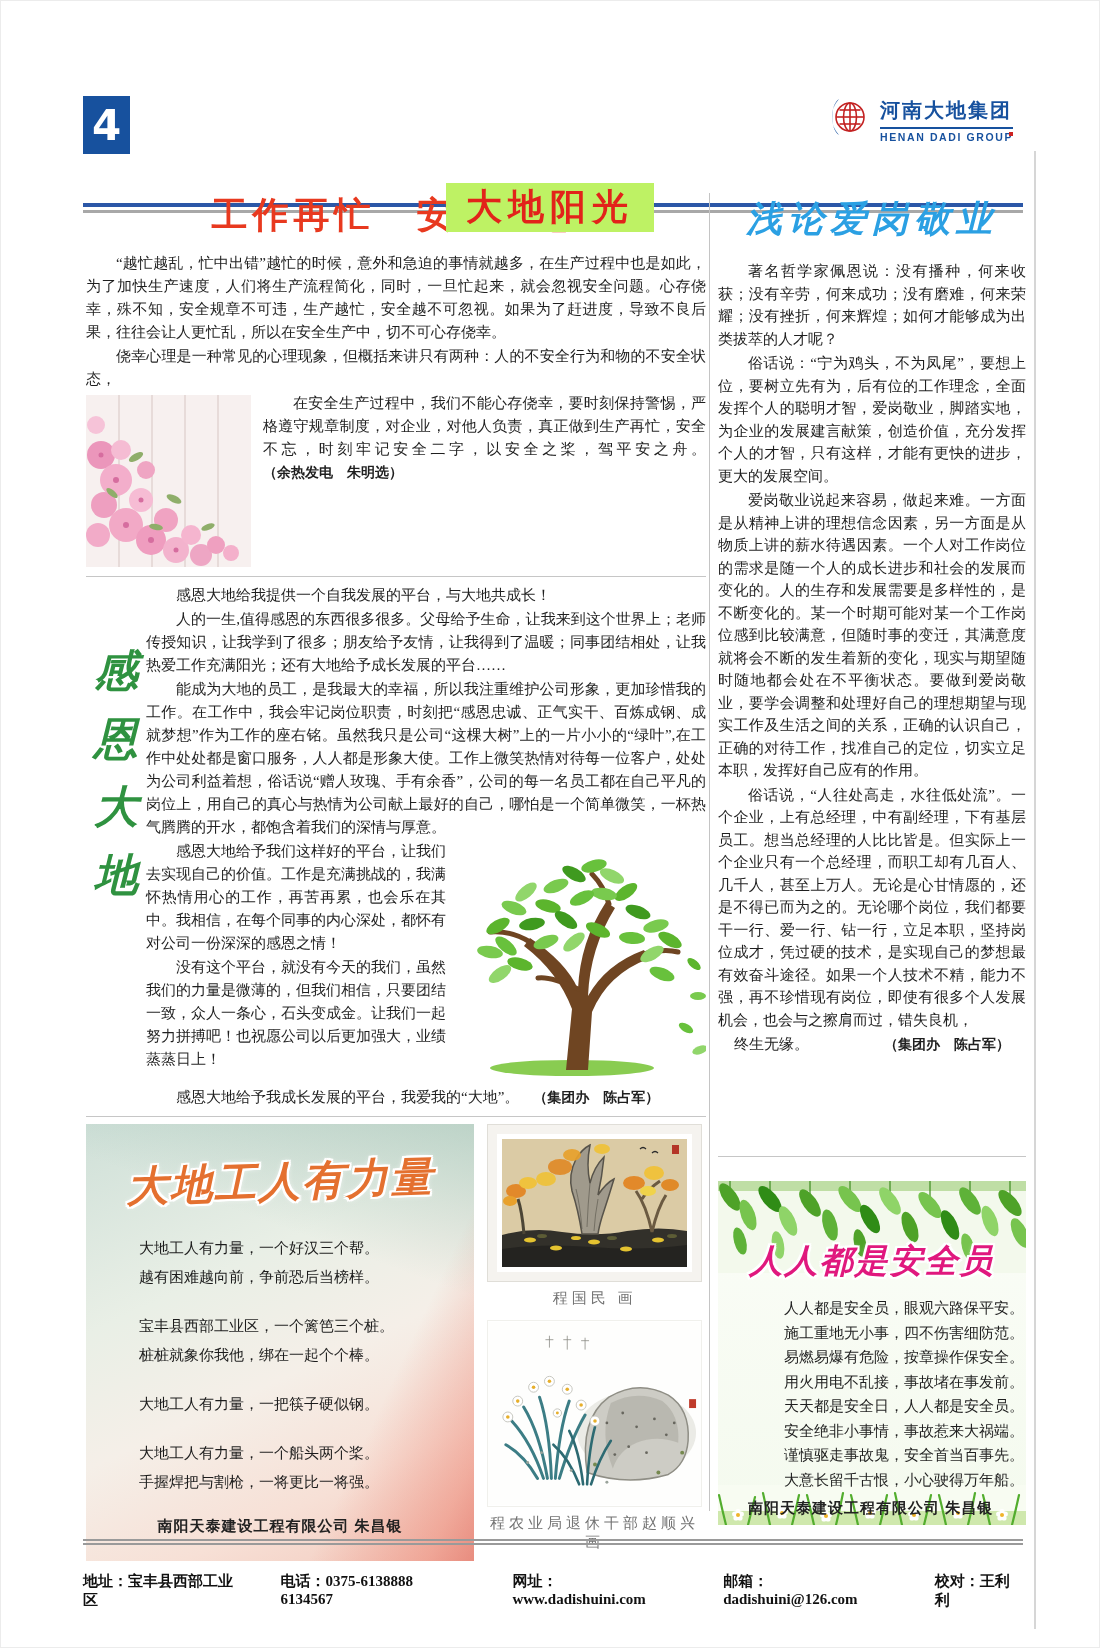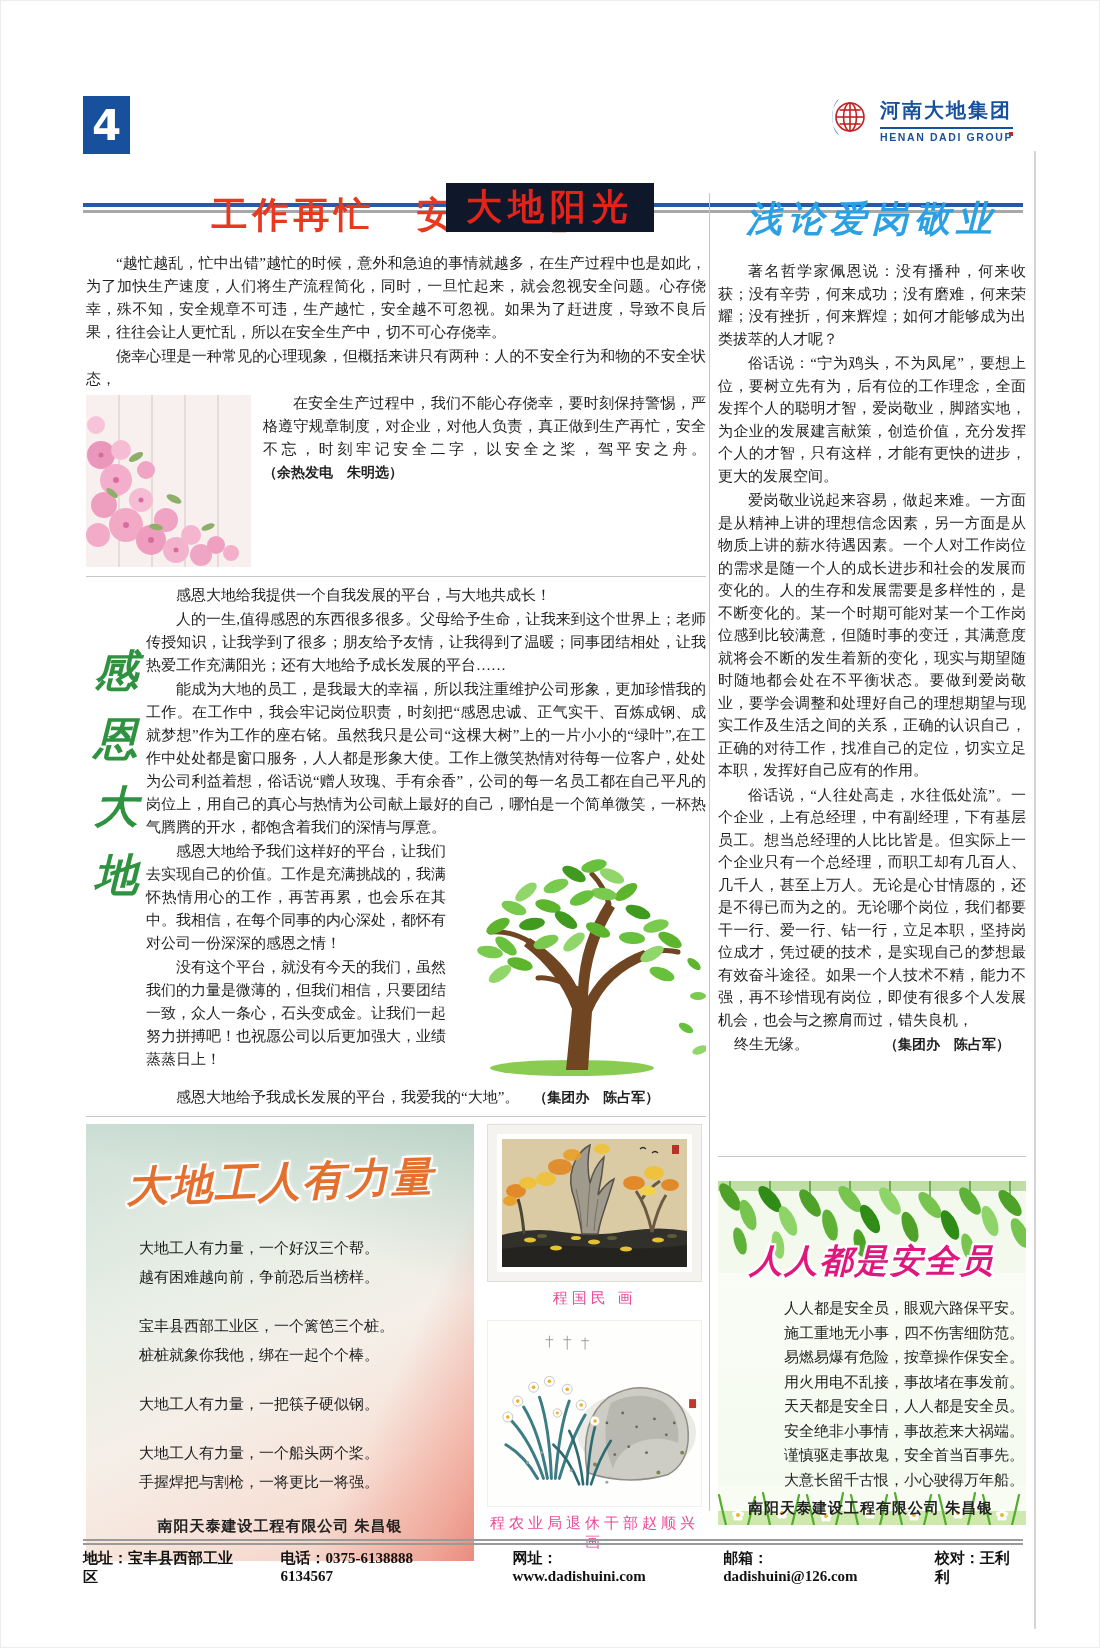--- a/index.html
+++ b/index.html
@@ -7,21 +7,21 @@
   #page { position:relative; width:1100px; height:1648px; background:#fff; overflow:hidden;
           border:1px solid #ececec; color:#1f1f1f; }
 
   
   .page-num { position:absolute; left:82px; top:95px; width:47px; height:58px; background:#17519e;
               color:#fff; font-family:"DejaVu Sans", sans-serif; font-weight:700; font-size:42px;
               display:flex; align-items:center; justify-content:center; }
   .rule-blue { position:absolute; left:82px; width:940px; top:202px; height:4px; background:#2b57a7; }
   .rule-gray { position:absolute; left:82px; width:940px; top:209px; height:3px; background:#a8a8a8; }
   .masthead { position:absolute; left:50%; transform:translateX(-50%); top:182px; z-index:3;
-              background:#0f172a; padding:0 20px; color:#e2231a; font-family:"Liberation Sans", sans-serif;
+              background:#bef264; padding:0 20px; color:#e2231a; font-family:"Liberation Sans", sans-serif;
               font-weight:700; font-size:36px; letter-spacing:6px; }
   .logo { position:absolute; right:86px; top:96px; display:flex; gap:14px; align-items:flex-start; z-index:3; }
   .logo-txt { display:flex; flex-direction:column; }
   .logo-cn { color:#17519e; font-family:"Liberation Sans", sans-serif; font-weight:700;
              font-size:20px; letter-spacing:2px; }
   .logo-bar { height:2px; background:#17519e; margin:3px 0 2px; position:relative; }
   .logo-en { color:#17519e; font-family:"Liberation Sans", sans-serif; font-weight:700;
              font-size:10.5px; letter-spacing:1.6px; }
   .logo-dot { position:absolute; right:0; bottom:-7px; width:4px; height:4px; background:#c22; }
 
@@ -72,40 +72,40 @@
   .pw-poem { width:282px; margin:24px auto 0; font-size:15px; color:#1c1c1c; }
   .pw-poem .stanza { margin-bottom:20px; }
   .pw-poem .line { line-height:29px; }
   .pw-sig { text-align:center; font-family:"Liberation Sans", sans-serif; font-weight:700;
             font-size:15px; letter-spacing:1px; margin-top:4px; color:#222; }
 
   
   .paint-col { width:215px; display:flex; flex-direction:column; }
   .frame { background:#f5f3ef; border:1px solid #e0ded8; padding:9px; }
   .frame-inner { background:#fff; padding:5px; }
-  .caption { text-align:center; font-size:15px; letter-spacing:4px; margin:7px 0 12px; color:#ec4899; }
+  .caption { text-align:center; font-size:15px; letter-spacing:4px; margin:7px 0 12px; color:#737373; }
   .fig2 { border:1px solid #f0f0ec; }
 
   
   .poster-safety { position:absolute; left:0; top:992px; width:308px; height:344px; overflow:hidden;
                    background:linear-gradient(180deg, #fbfdf8 0%, #f4faee 100%); }
   .ps-leaves { position:absolute; left:0; top:0; width:308px; height:92px; }
   .ps-title { position:relative; z-index:2; text-align:center; margin-top:58px; color:#e0187e;
     font-weight:700; font-size:33px; letter-spacing:2px; font-style:italic;
     text-shadow:-2px 0 0 #fff, 2px 0 0 #fff, 0 -2px 0 #fff, 0 2px 0 #fff,
                 -2px -2px 0 #fff, 2px 2px 0 #fff, 2px -2px 0 #fff, -2px 2px 0 #fff, 0 0 5px #fff; }
   .ps-poem { position:relative; z-index:2; margin:12px 0 0 66px; font-size:15px; }
   .ps-poem .line { line-height:24.5px; }
   .ps-sig { position:relative; z-index:2; margin:7px 0 0 30px; font-family:"Liberation Sans", sans-serif;
             font-weight:700; font-size:15px; letter-spacing:1px; color:#222; }
   .ps-grass { position:absolute; left:0; bottom:0; width:308px; height:40px; }
 
   
   .footer { position:absolute; left:82px; top:1538px; width:940px; border-top:6px double #9a9a9a;
-            padding-top:4px; display:flex; gap:36px; font-size:15px; font-weight:700; color:#111; }
+            padding-top:27px; display:flex; gap:36px; font-size:15px; font-weight:700; color:#111; }
 </style>
 </head>
 <body>
 
 <div id="page">
 
   <div class="page-num">4</div>
   <div class="rule-blue"></div>
   <div class="rule-gray"></div>
   <div class="masthead">大地阳光</div>

